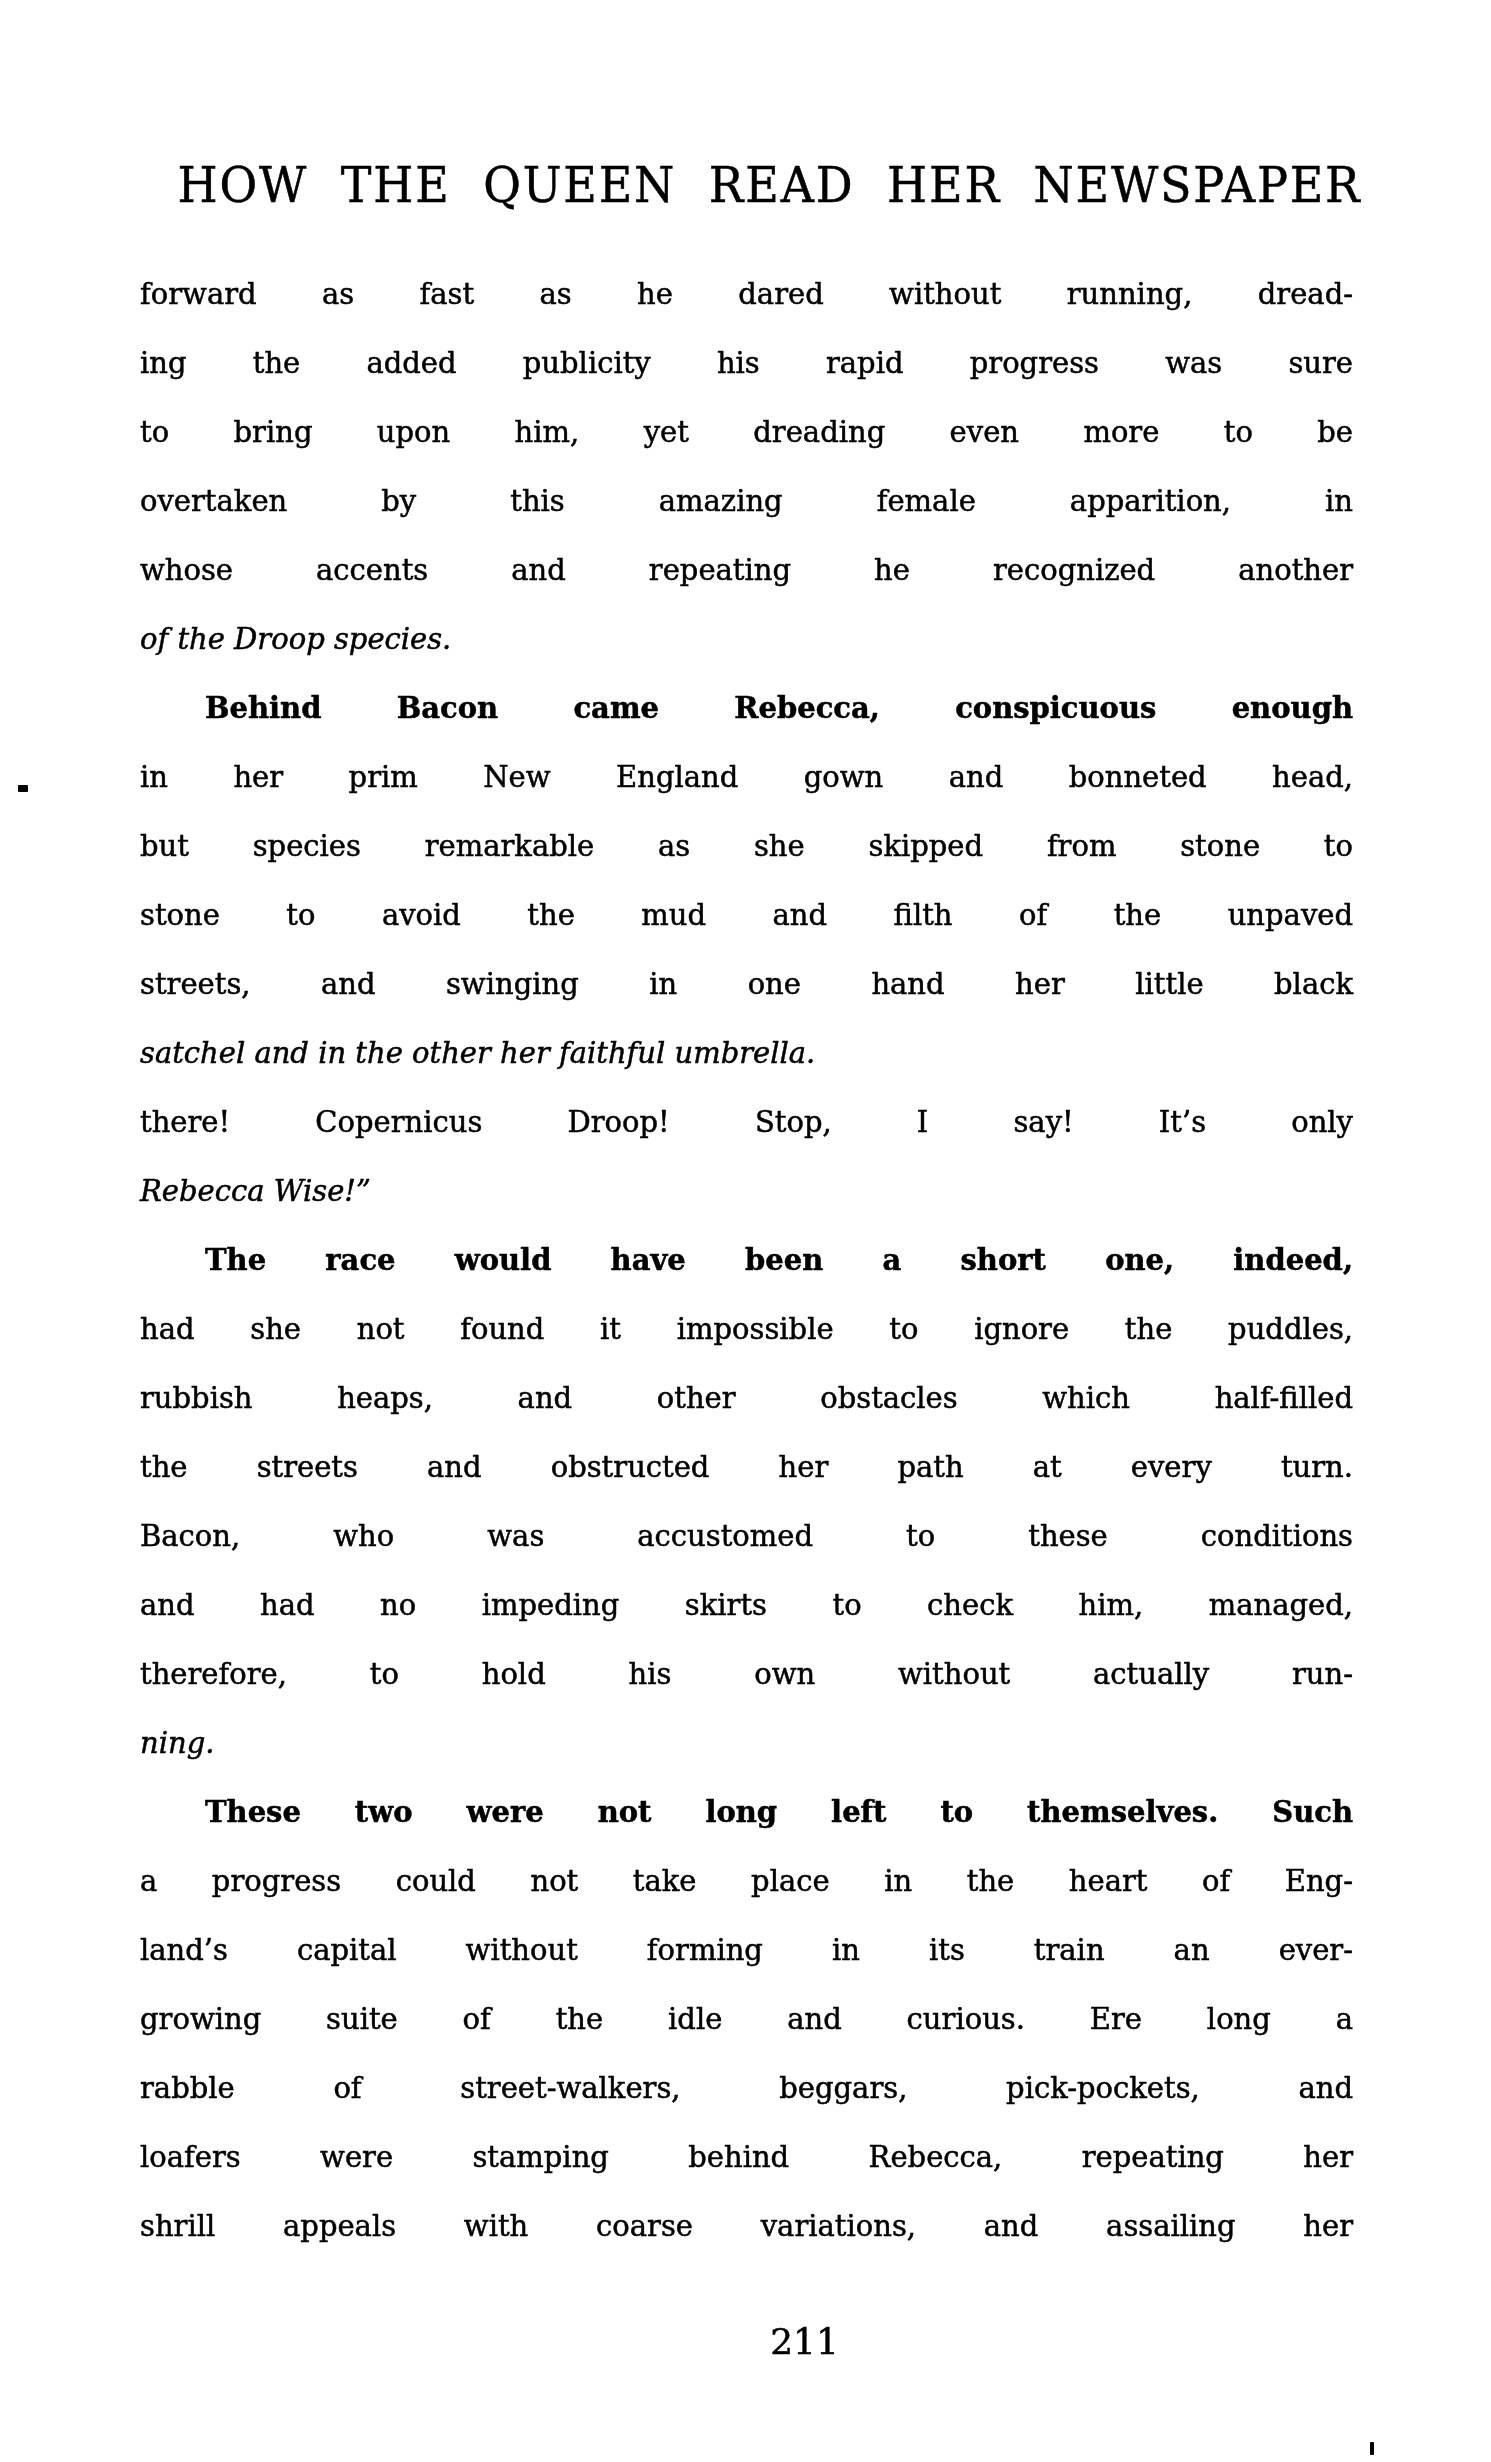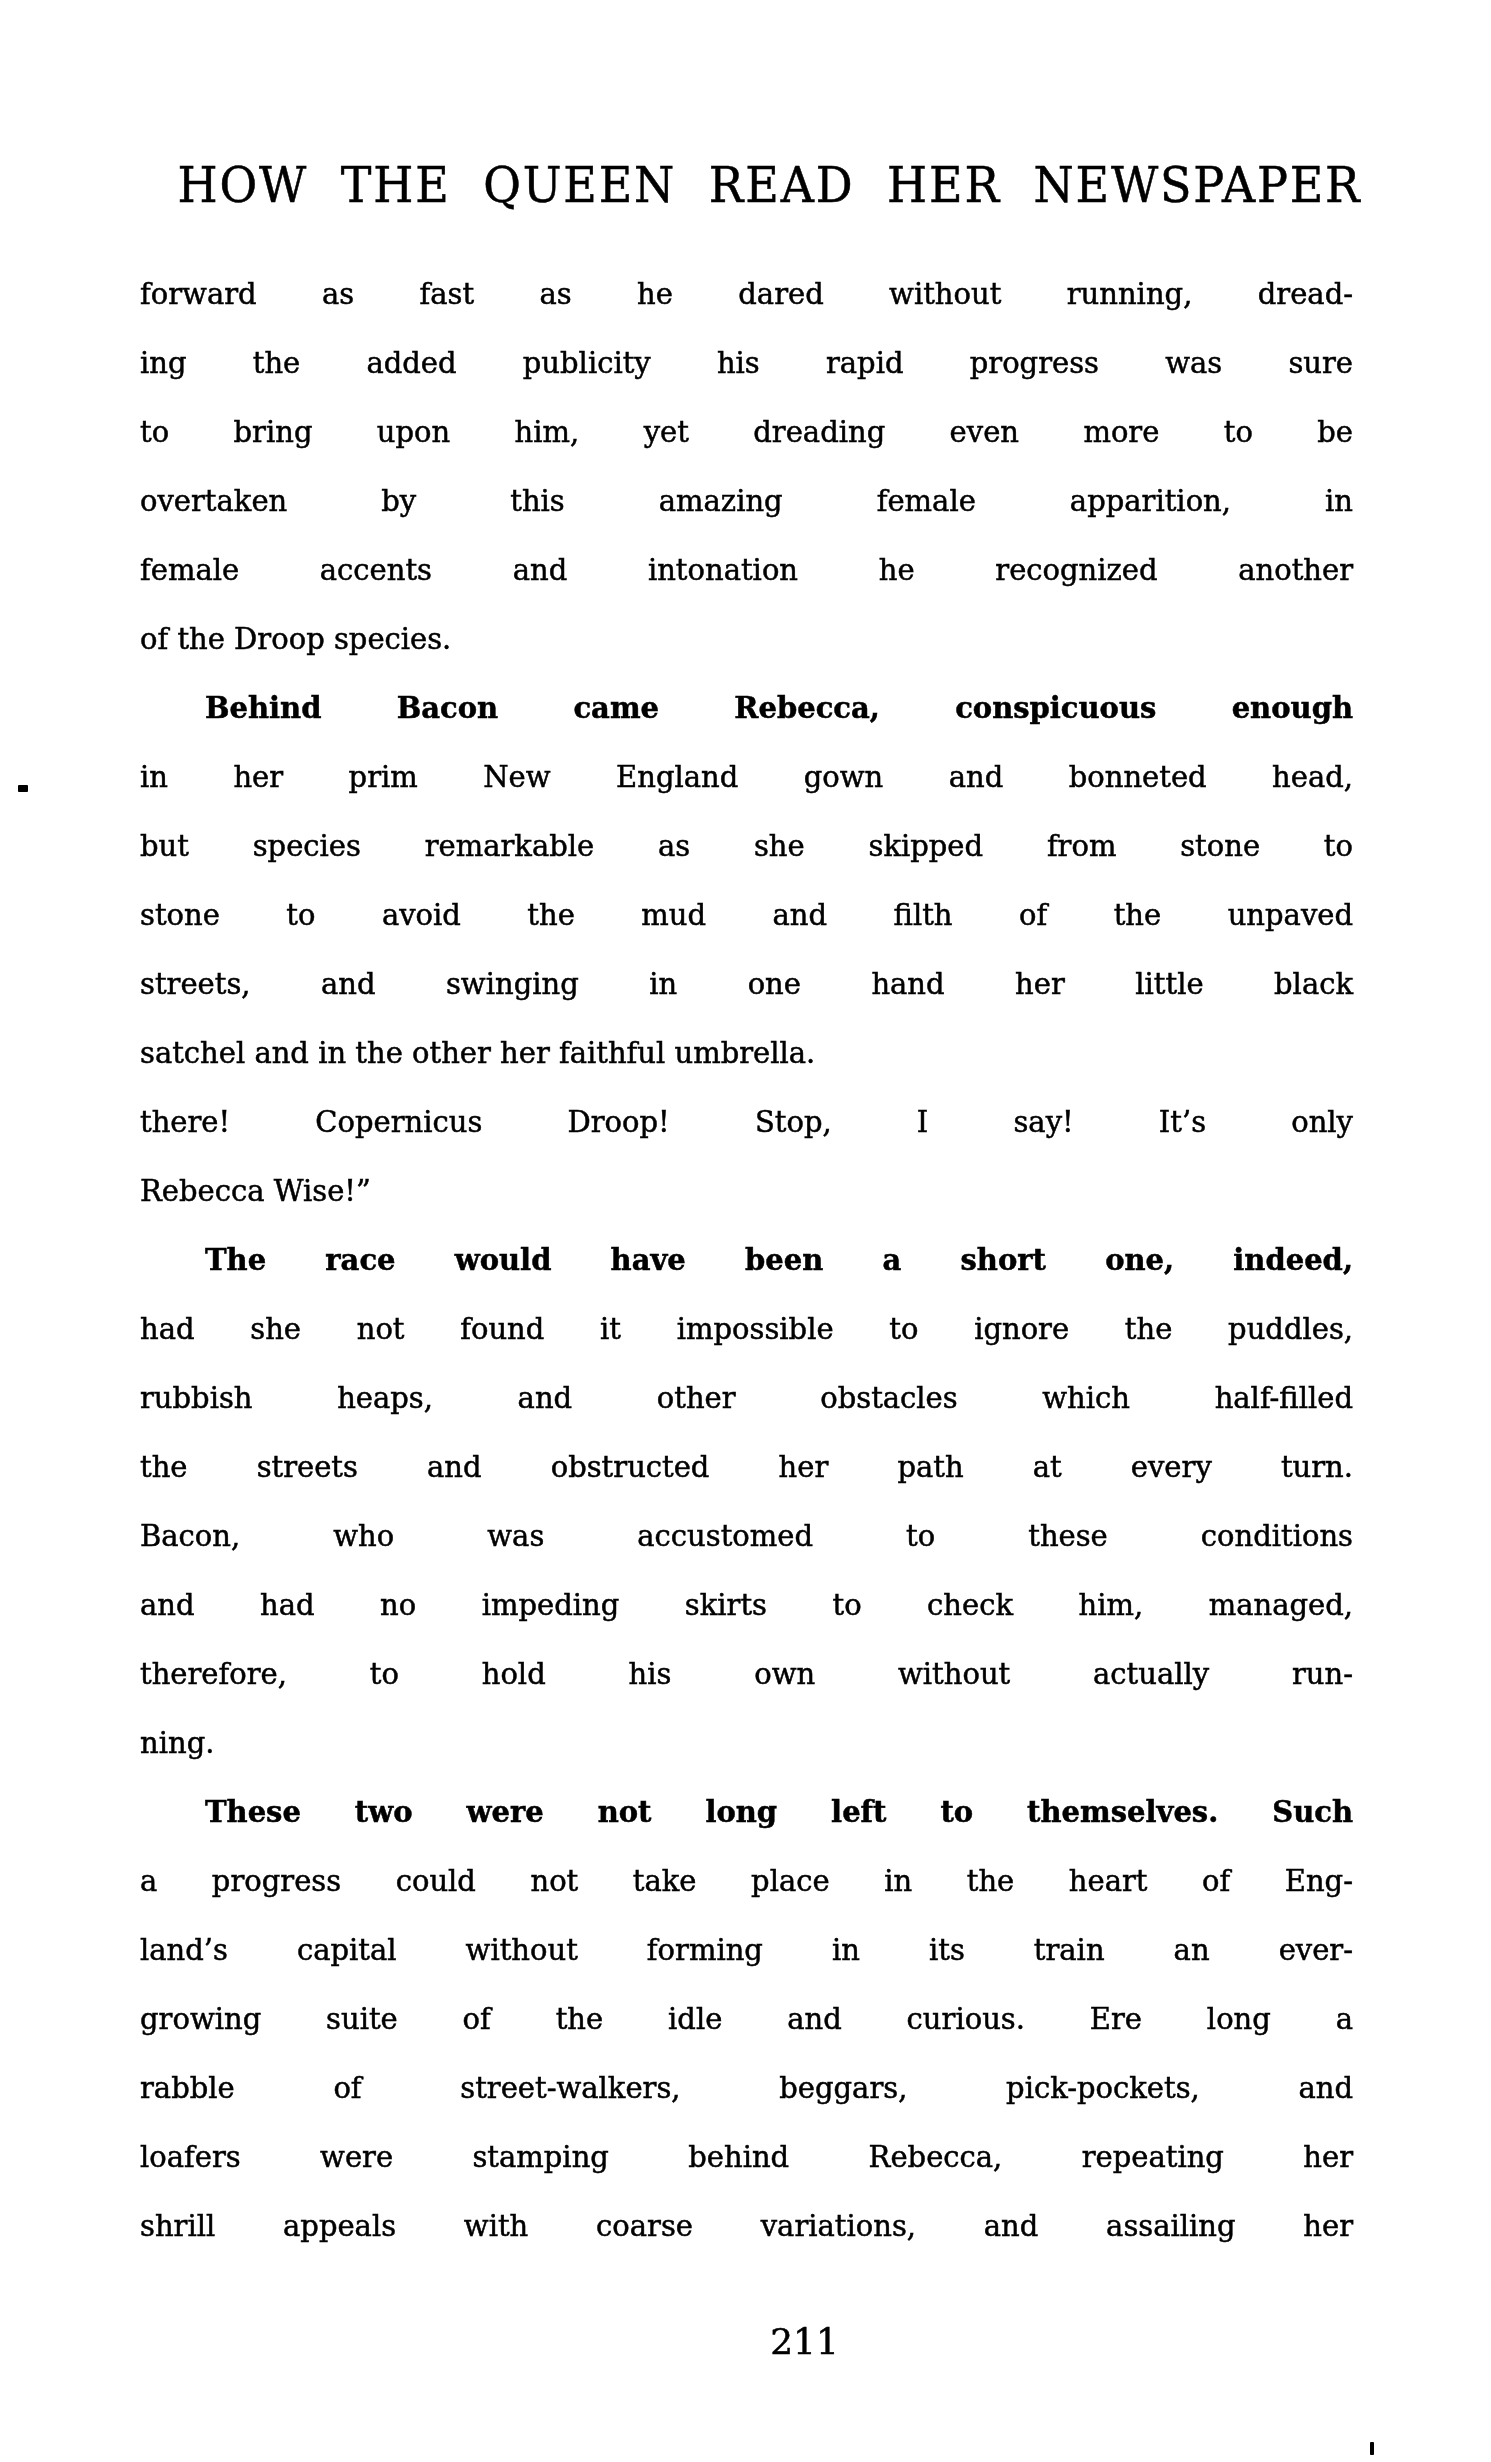--- a/index.html
+++ b/index.html
@@ -47,20 +47,21 @@
     white-space: normal;
     -webkit-text-stroke: 0.5px #000;
   }
   .text-line.indent {
     text-indent: 65px;
     font-weight: bold;
   }
   .text-line.para-last {
     text-align: right;
     text-align-last: left;
+    font-style: italic;
   }
   .folio {
     position: absolute;
     top: 2310px;
     left: 0;
     width: 100%;
     text-align: center;
     font-size: 36px;
     line-height: 63px;
     margin-left: 35px;
@@ -89,21 +90,21 @@
 
 <div class="page">
 
   <h1 class="chapter-header">HOW THE QUEEN READ HER NEWSPAPER</h1>
 
   <main class="text-block">
       <div class="text-line">forward as fast as he dared without running, dread-</div>
       <div class="text-line">ing the added publicity his rapid progress was sure</div>
       <div class="text-line">to bring upon him, yet dreading even more to be</div>
       <div class="text-line">overtaken by this amazing female apparition, in</div>
-      <div class="text-line">female accents and intonation he recognized another</div>
+      <div class="text-line">whose accents and repeating he recognized another</div>
       <div class="text-line para-last">of the Droop species.</div>
       <div class="text-line indent">Behind Bacon came Rebecca, conspicuous enough</div>
       <div class="text-line">in her prim New England gown and bonneted head,</div>
       <div class="text-line">but species remarkable as she skipped from stone to</div>
       <div class="text-line">stone to avoid the mud and filth of the unpaved</div>
       <div class="text-line">streets, and swinging in one hand her little black</div>
       <div class="text-line para-last">satchel and in the other her faithful umbrella.</div>
       <div class="text-line">there!  Copernicus Droop!  Stop, I say!  It’s only</div>
       <div class="text-line para-last">Rebecca Wise!”</div>
       <div class="text-line indent">The race would have been a short one, indeed,</div>

